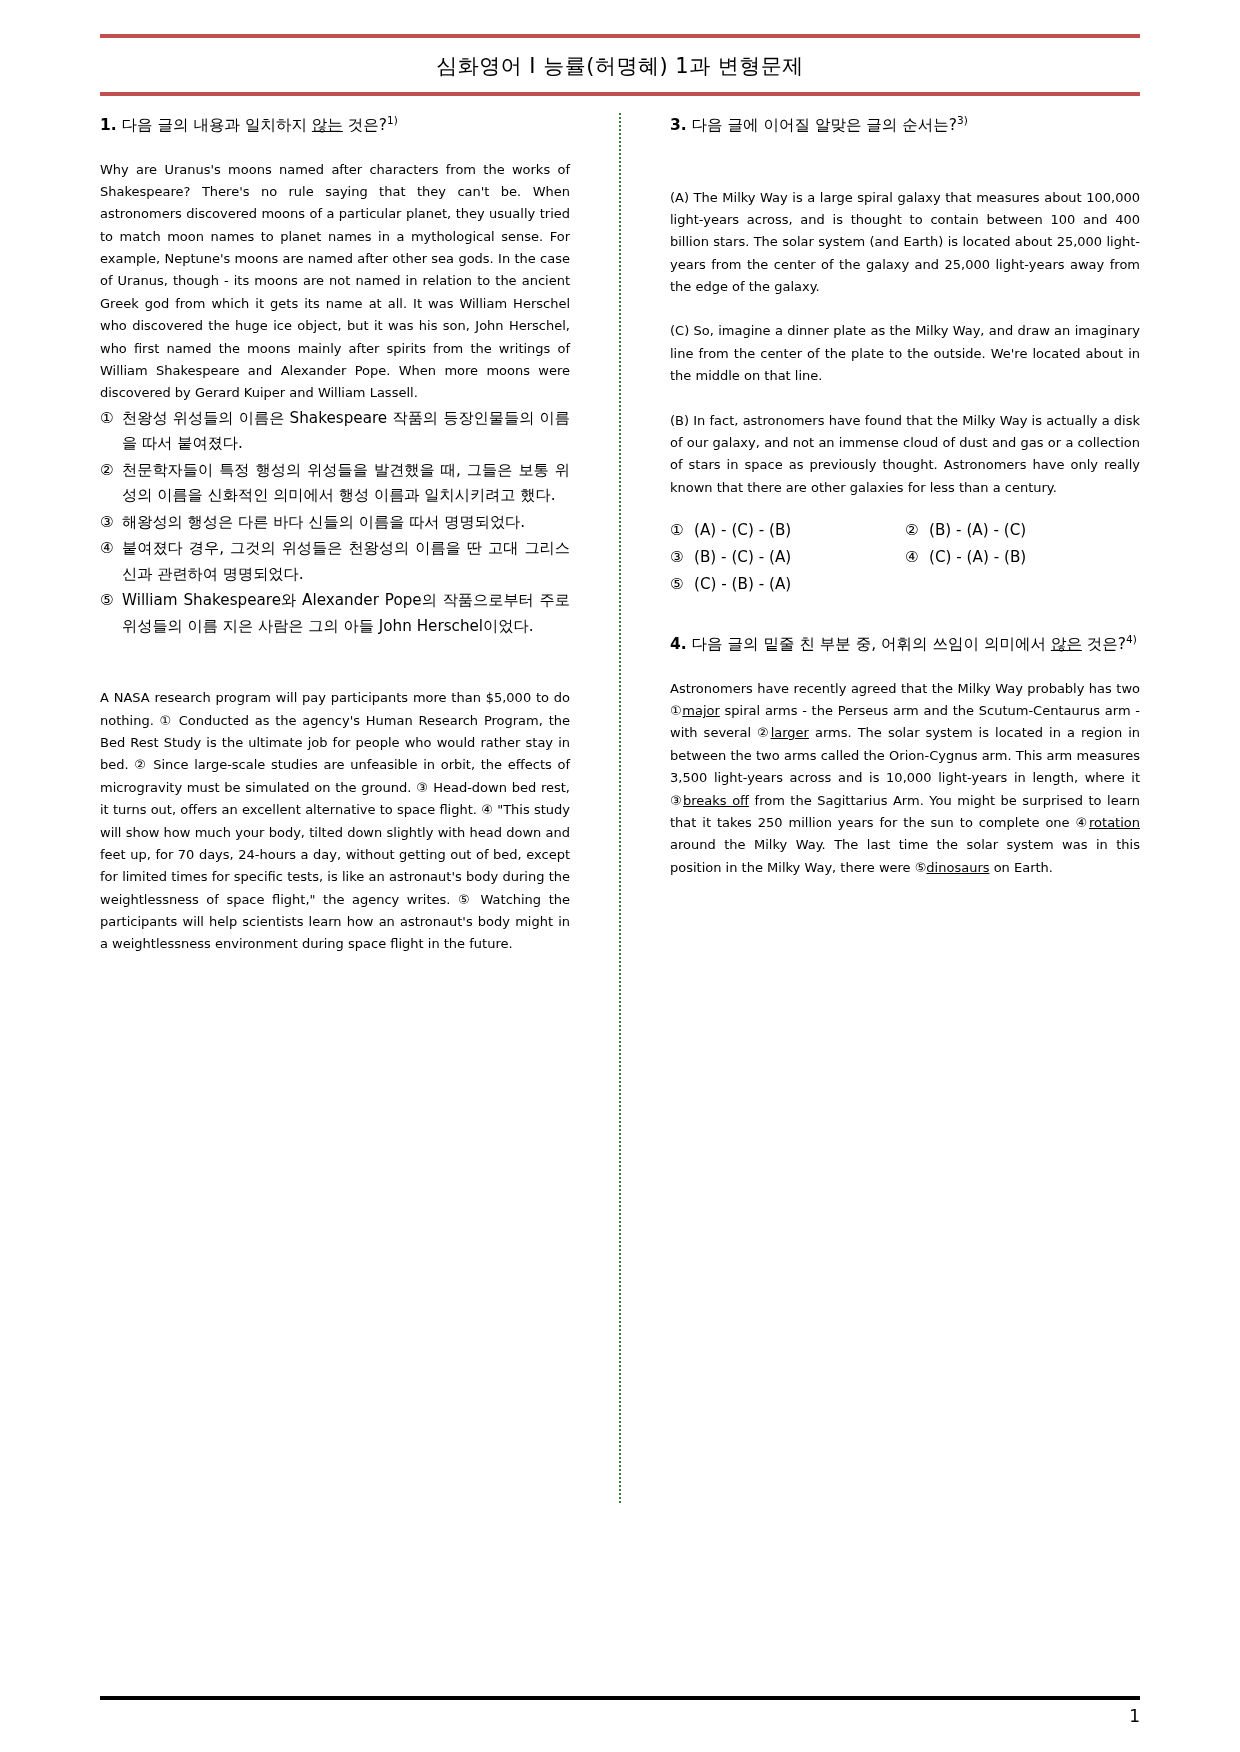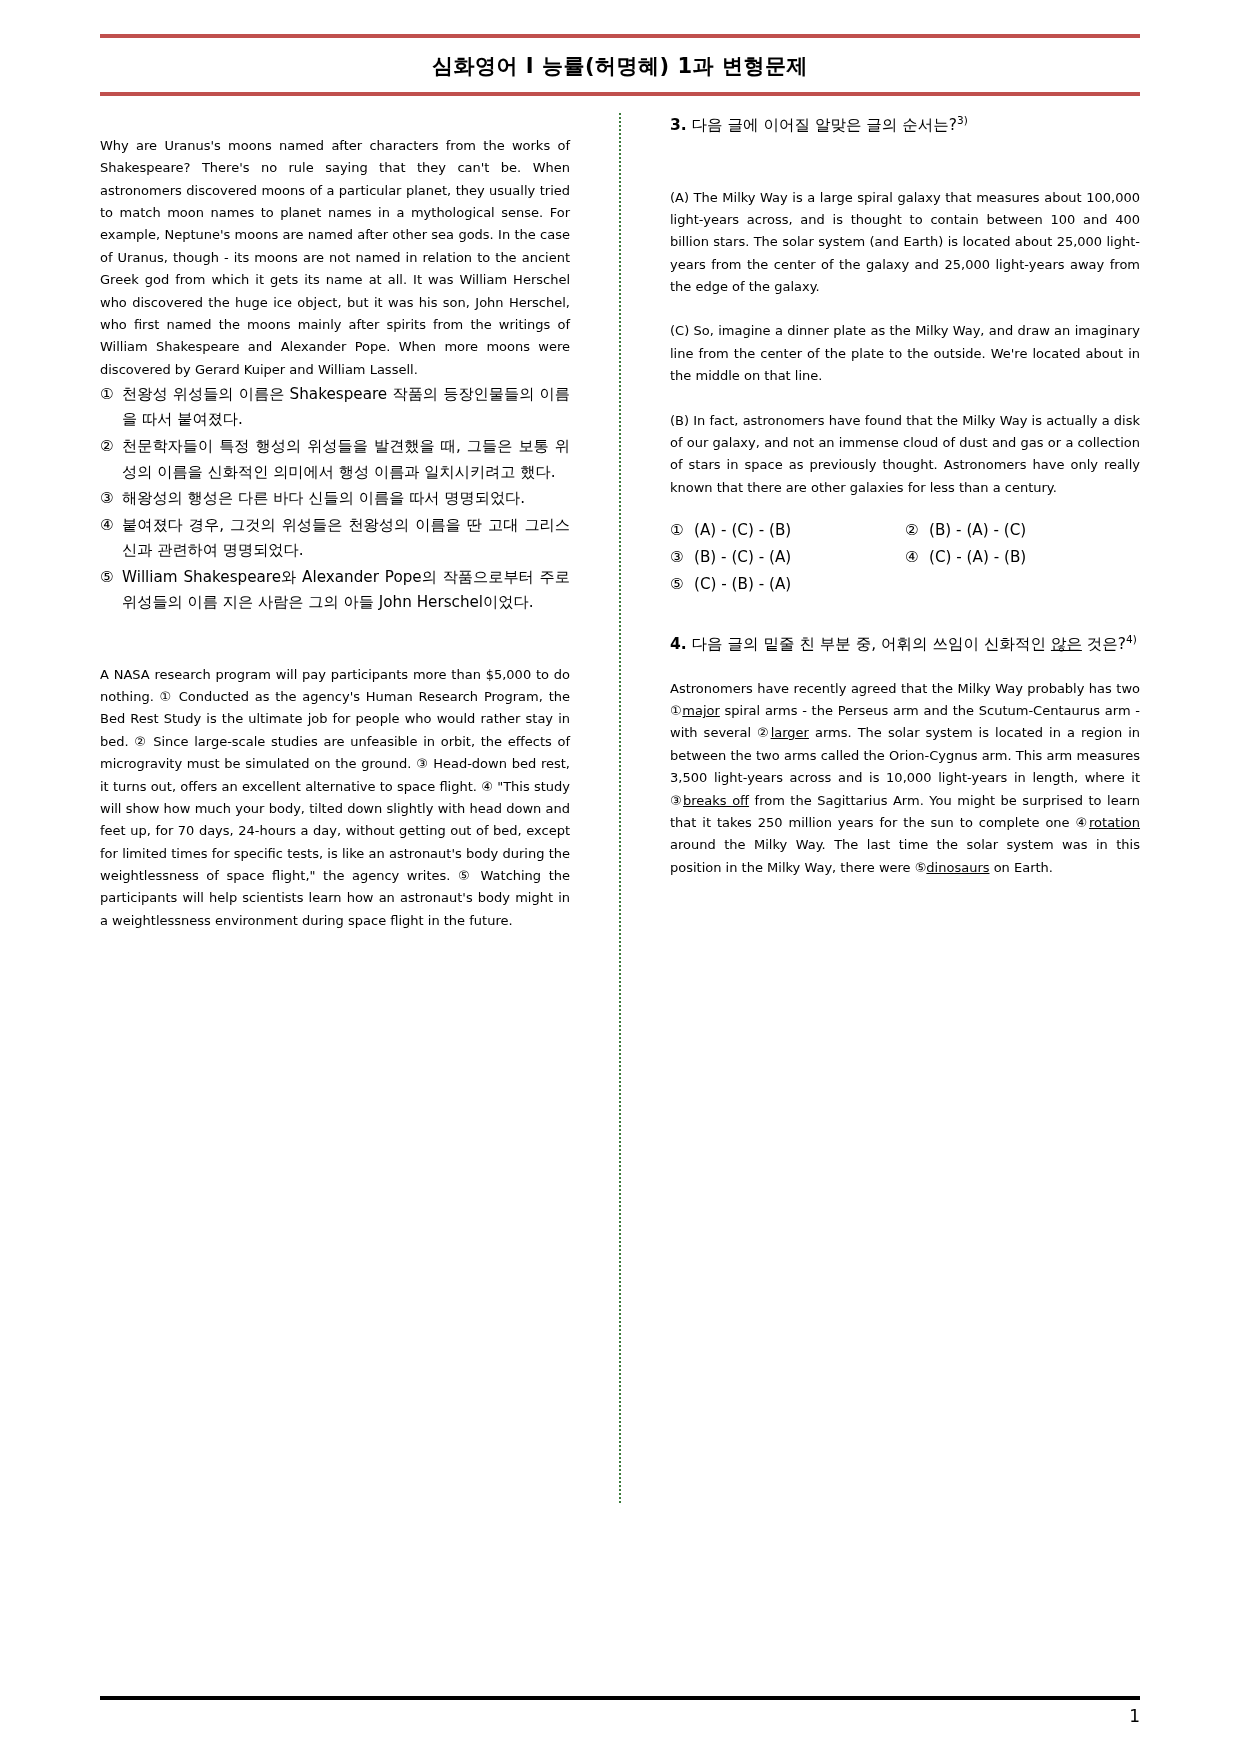--- a/index.html
+++ b/index.html
@@ -24,21 +24,21 @@
 
   
   .hdr-rule-top {
     height: 4px;
     background: #c0504d;
     width: 100%;
   }
   .hdr-title {
     text-align: center;
     font-family: "DejaVu Sans", "Liberation Sans", sans-serif;
-    font-weight: bold;
+    font-weight: normal;
     font-size: 21px;
     letter-spacing: 0.5px;
     padding: 14px 0 12px 0;
     color: #000;
   }
   .hdr-rule-bottom {
     height: 4px;
     background: #c0504d;
     width: 100%;
   }
@@ -157,20 +157,21 @@
     <div class="hdr-rule-top"></div>
     <div class="hdr-title">심화영어 I 능률(허명혜) 1과 변형문제</div>
     <div class="hdr-rule-bottom"></div>
   </div>
 
   <div class="columns">
 
     <div class="col">
 
       <div>
+        <div class="q-head"><span class="qnum">1.</span><span> 다음 글의 내용과 일치하지 </span><span class="u">않는</span><span> 것은?</span><span class="sup">1)</span></div>
 
         <div class="passage">Why are Uranus's moons named after characters from the works of Shakespeare? There's no rule saying that they can't be. When astronomers discovered moons of a particular planet, they usually tried to match moon names to planet names in a mythological sense. For example, Neptune's moons are named after other sea gods. In the case of Uranus, though - its moons are not named in relation to the ancient Greek god from which it gets its name at all. It was William Herschel who discovered the huge ice object, but it was his son, John Herschel, who first named the moons mainly after spirits from the writings of William Shakespeare and Alexander Pope. When more moons were discovered by Gerard Kuiper and William Lassell.</div>
 
         <div class="choices">
           <div class="choice">
             <span class="mk">①</span>
             <span class="txt">천왕성 위성들의 이름은 Shakespeare 작품의 등장인물들의 이름을 따서 붙여졌다.</span>
           </div>
           <div class="choice">
             <span class="mk">②</span>
@@ -244,21 +245,21 @@
               <span>(C) - (B) - (A)</span>
             </div>
             <div class="cg-cell"></div>
           </div>
         </div>
       </div>
 
       <div class="spacer-lg"></div>
 
       <div>
-        <div class="q-head"><span class="qnum">4.</span><span> 다음 글의 밑줄 친 부분 중, 어휘의 쓰임이 신화적인 </span><span class="u">않은</span><span> 것은?</span><span class="sup">4)</span></div>
+        <div class="q-head"><span class="qnum">4.</span><span> 다음 글의 밑줄 친 부분 중, 어휘의 쓰임이 의미에서 </span><span class="u">않은</span><span> 것은?</span><span class="sup">4)</span></div>
 
         <div class="passage" id="q4-passage">Astronomers have recently agreed that the Milky Way probably has two <span>①</span><span class="u">major</span> spiral arms - the Perseus arm and the Scutum-Centaurus arm - with several <span>②</span><span class="u">larger</span> arms. The solar system is located in a region in between the two arms called the Orion-Cygnus arm. This arm measures 3,500 light-years across and is 10,000 light-years in length, where it <span>③</span><span class="u">breaks off</span> from the Sagittarius Arm. You might be surprised to learn that it takes 250 million years for the sun to complete one <span>④</span><span class="u">rotation</span> around the Milky Way. The last time the solar system was in this position in the Milky Way, there were <span>⑤</span><span class="u">dinosaurs</span> on Earth.</div>
       </div>
 
     </div>
   </div>
 
   <div class="footer">
     <div class="ftr-rule"></div>
     <div class="page-num">1</div>

